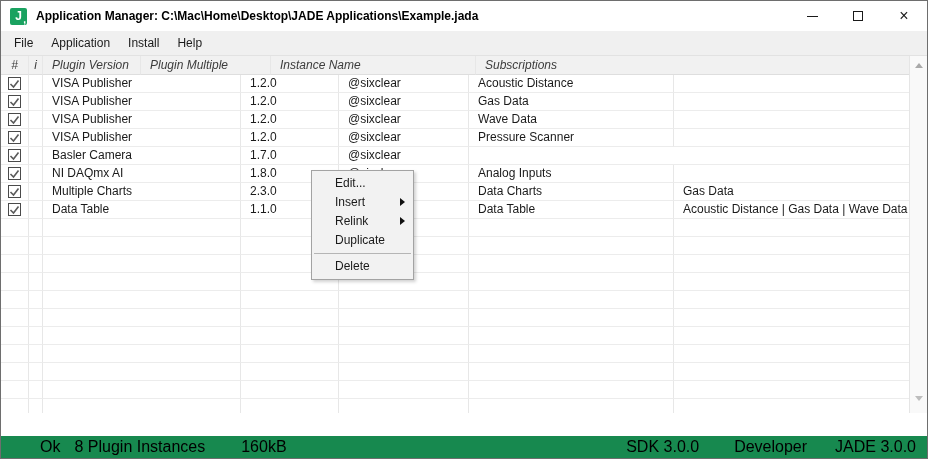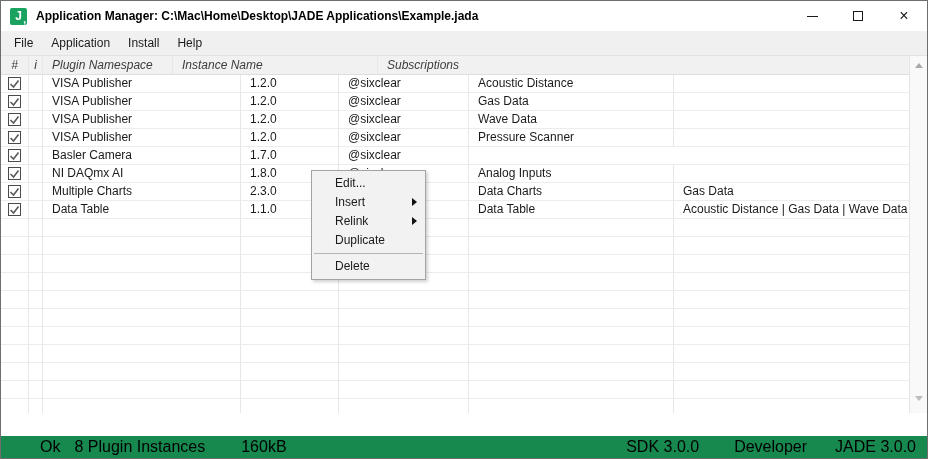--- a/index.html
+++ b/index.html
@@ -50,21 +50,21 @@
   .scrollbar { position:absolute; top:0; right:0; width:18px; height:100%;
                background:#f9f9f9; border-left:1px solid #e5e5e5;
                display:flex; flex-direction:column; justify-content:space-between;
                align-items:center; padding:7px 0 12px 0; }
   .sb-up { width:0; height:0; border-left:4px solid transparent; border-right:4px solid transparent;
            border-bottom:5px solid #a9a9a9; }
   .sb-down { width:0; height:0; border-left:4px solid transparent; border-right:4px solid transparent;
              border-top:5px solid #bdbdbd; }
 
   
-  .context-menu { position:absolute; left:310px; top:169px; width:115px;
+  .context-menu { position:absolute; left:310px; top:169px; width:103px;
                   background:#f2f2f2; border:1px solid #a3a3a3; padding:3px 0;
                   box-shadow:2px 2px 3px rgba(0,0,0,0.18); z-index:10; }
   .cm-item { height:19px; line-height:19px; padding-left:23px; font-size:12px;
              color:#1a1a1a; position:relative; white-space:nowrap; }
   .cm-arrow { position:absolute; right:8px; top:5px; width:0; height:0;
               border-top:4px solid transparent; border-bottom:4px solid transparent;
               border-left:5px solid #111; }
   .cm-sep { border-top:1px solid #b5b5b5; margin:3px 2px; }
 
   
@@ -101,21 +101,22 @@
     <div class="menu-item">Application</div>
     <div class="menu-item">Install</div>
     <div class="menu-item">Help</div>
   </div>
 
   <div class="table-area">
     <div class="rows">
       <div class="thead">
         <div class="cell c0">#</div>
         <div class="cell c1">i</div>
-        <div class="cell c4">Plugin Namespace</div>
+        <div class="cell c3">Plugin Version</div>
+        <div class="cell c4">Plugin Multiple</div>
         <div class="cell c5">Instance Name</div>
         <div class="cell c6">Subscriptions</div>
       </div>
       <div id="table-body">
           <div class="trow">
             <div class="cell c0">
               <div class="checkbox">
                 <svg width="11" height="11" viewBox="0 0 11 11">
                   <polyline points="1.5,6 4.5,9 9.5,2.5" fill="none" stroke="#5a5a5a" stroke-width="1.6"></polyline>
                 </svg>

